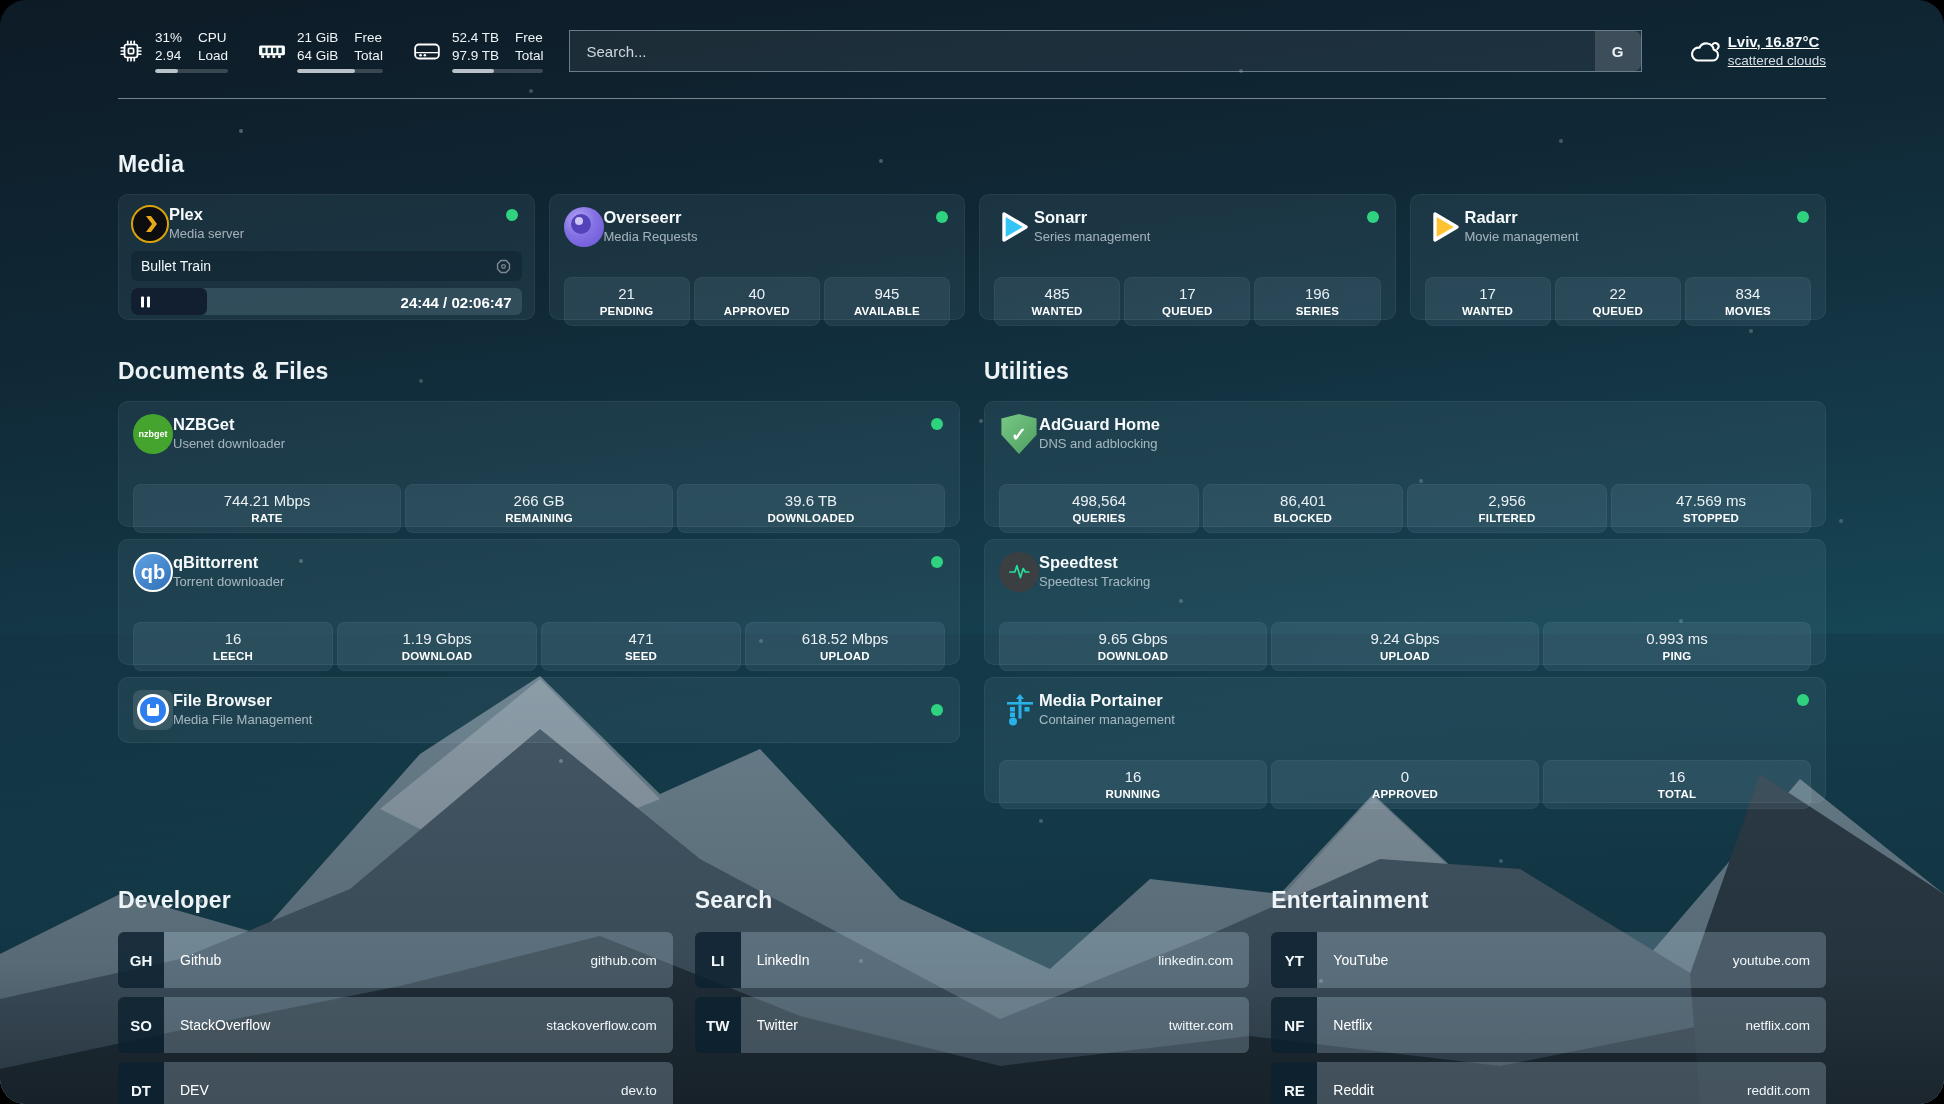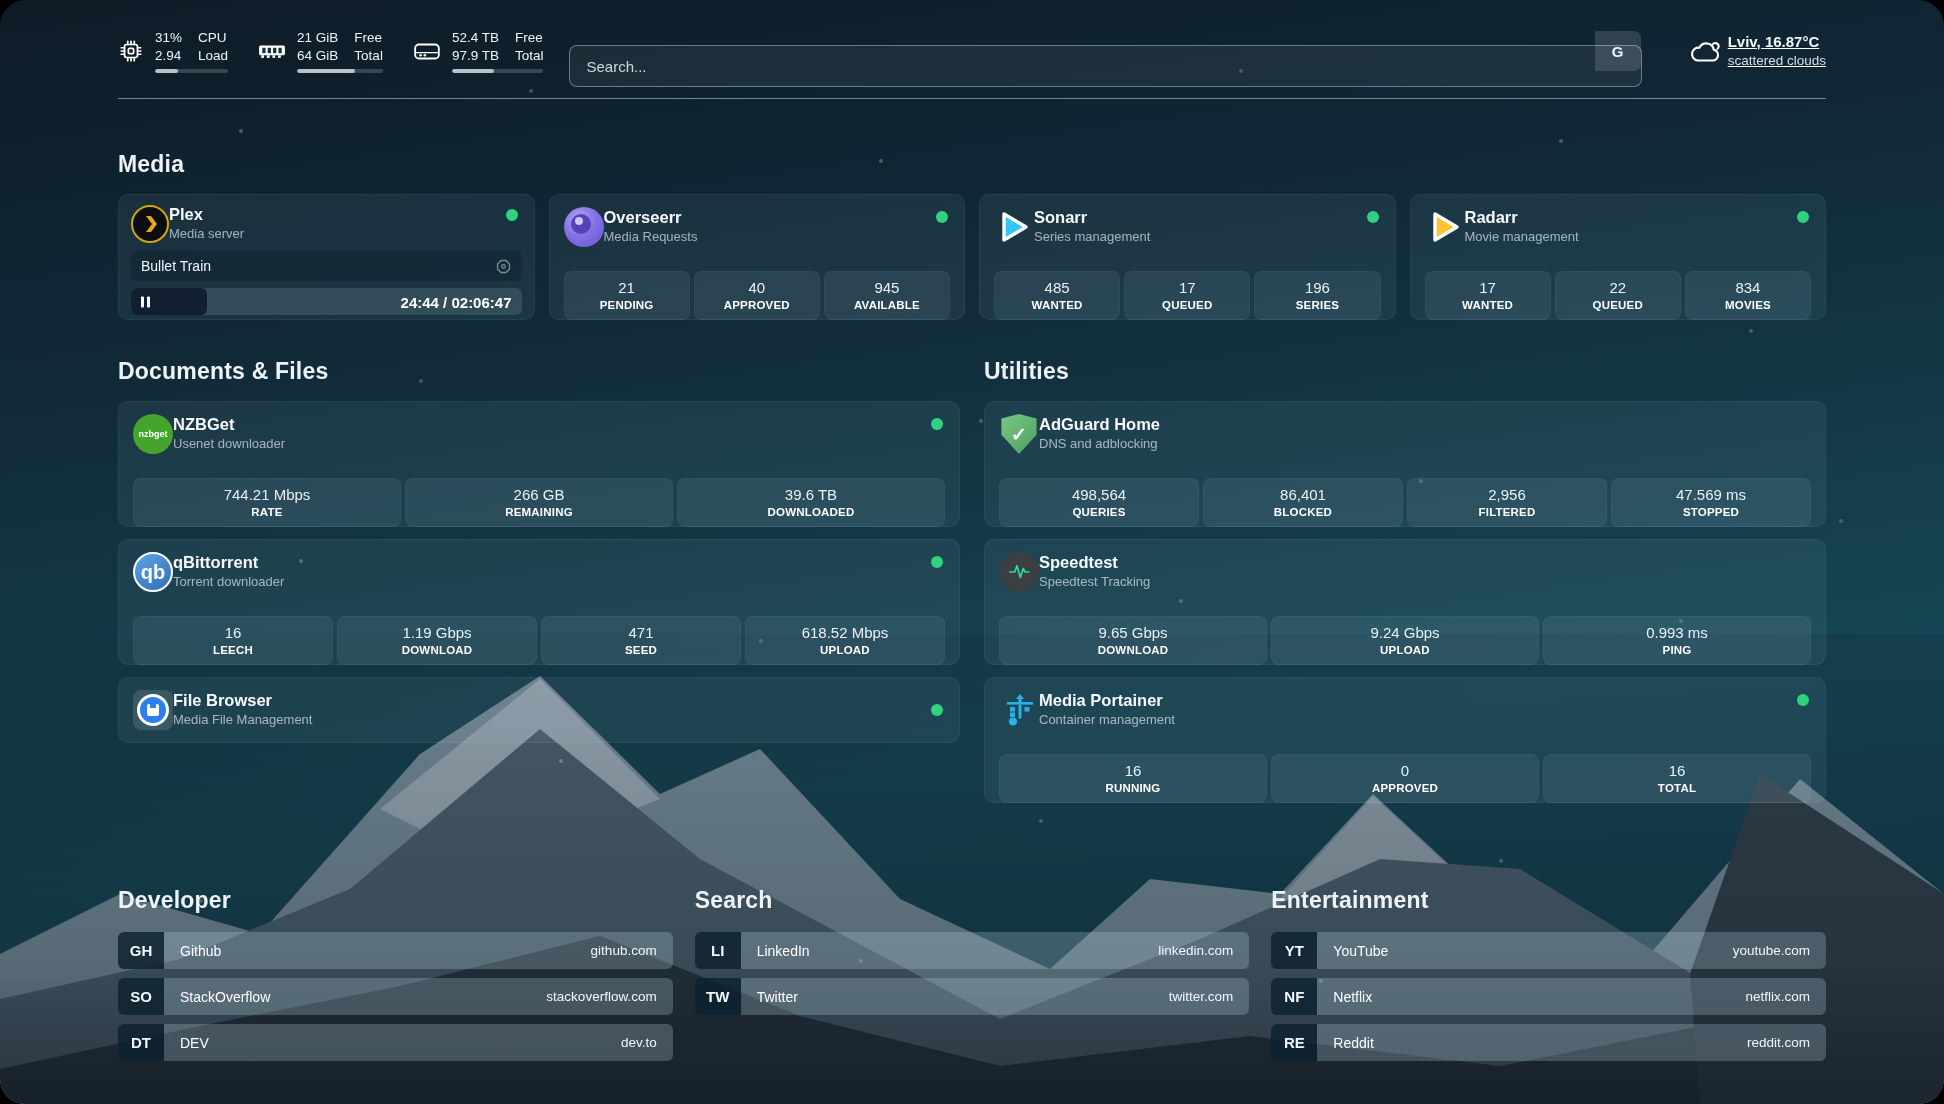--- a/index.html
+++ b/index.html
@@ -24,23 +24,23 @@
   .content{position:absolute;inset:0;padding:0 118px;box-sizing:border-box;color:#fff;}
   .topbar{display:flex;align-items:center;margin-top:26px;height:50px;}
   .metrics{display:flex;gap:30px;}
   .metric{display:flex;gap:11px;align-items:center;}
   .metric-body{display:flex;flex-direction:column;}
   .metric-rows{display:flex;gap:16px;}
   .mcol{display:flex;flex-direction:column;font-size:13.5px;line-height:1.3;color:#f0f5f8;}
   .mbar{margin-top:5px;height:4px;border-radius:2px;background:rgba(255,255,255,0.18);overflow:hidden;}
   .mbar-fill{height:100%;border-radius:2px;background:#b9c2c9;}
   .searchwrap{flex:1;position:relative;margin:0 46px 0 26px;height:42px;}
-  .searchwrap input{width:100%;height:100%;box-sizing:border-box;border-radius:8px;
+  .searchwrap input{width:100%;height:100%;box-sizing:border-box;border-radius:0;
     border:1px solid rgba(168,190,204,0.55);background:rgba(255,255,255,0.06);color:#eef4f7;
-    font-size:15px;padding:0 60px 0 16px;outline:none;font-family:"Liberation Sans",sans-serif;margin-top:15px;}
+    font-size:15px;padding:0 60px 0 16px;outline:none;font-family:"Liberation Sans",sans-serif;}
   .searchwrap input::placeholder{color:rgba(235,243,248,0.85);}
   .engine-btn{position:absolute;top:1px;right:1px;bottom:1px;width:46px;border-radius:0 7px 7px 0;
     background:rgba(255,255,255,0.14);display:flex;align-items:center;justify-content:center;
     font-size:15px;font-weight:700;color:#eef4f7;cursor:pointer;}
   .weather{display:flex;align-items:center;gap:4px;text-decoration:underline;}
   .weather-txt{display:flex;flex-direction:column;line-height:1.35;}
   .weather-main{font-size:15px;font-weight:600;color:#f4f8fa;}
   .weather-sub{font-size:13.5px;color:rgba(240,246,250,0.88);}
   .divider{margin-top:22px;border-top:1px solid rgba(226,236,242,0.5);}
   .section-h{font-size:23px;font-weight:600;color:#eef3f6;letter-spacing:.2px;}
@@ -48,21 +48,21 @@
   .media-grid{margin-top:16px;display:grid;grid-template-columns:repeat(4,1fr);gap:14px;}
   
   .card{position:relative;border-radius:10px;background:rgba(171,214,232,0.075);
     border:1px solid rgba(255,255,255,0.05);padding:12px 14px;box-sizing:border-box;cursor:pointer;}
   .card.h126{height:126px;}
   .card-head{display:flex;align-items:center;gap:0;}
   .logo{width:40px;height:40px;flex:0 0 40px;position:relative;}
   .app-title{font-size:16.5px;font-weight:600;color:#f6fafc;line-height:1.2;}
   .app-sub{font-size:13px;color:rgba(233,242,247,0.66);line-height:1.3;margin-top:1px;}
   .dot{position:absolute;top:16px;right:16px;width:12px;height:12px;border-radius:50%;}
-  .stats{display:flex;gap:4px;margin-top:24px;}
+  .stats{display:flex;gap:4px;margin-top:30px;}
   .stat{flex:1;border-radius:8px;background:rgba(173,216,234,0.09);border:1px solid rgba(255,255,255,0.04);
     text-align:center;padding:7px 4px 8px;}
   .stat-value{font-size:15px;color:#eaf1f5;}
   .stat-label{font-size:11.5px;font-weight:700;color:#fff;margin-top:3px;letter-spacing:.2px;}
   
   .plex-card{padding:10px 12px;}
   .nowplaying{margin-top:8px;height:30px;border-radius:6px;background:rgba(10,26,38,0.35);
     display:flex;align-items:center;padding:0 10px;font-size:14px;color:#f2f7fa;justify-content:space-between;}
   .plex-progress{margin-top:7px;height:27px;border-radius:6px;background:rgba(158,198,216,0.17);
     position:relative;overflow:hidden;}
@@ -71,21 +71,21 @@
   .plex-pause i{display:block;width:3px;height:11px;background:#fff;border-radius:1px;}
   .plex-time{position:absolute;right:10px;top:50%;transform:translateY(-50%);font-size:15px;font-weight:600;color:#fff;}
   
   .twocol{margin-top:38px;display:grid;grid-template-columns:1fr 1fr;gap:24px;}
   .colstack{display:flex;flex-direction:column;}
   .colstack .section-h{margin-bottom:16px;}
   .colstack .card{margin-bottom:12px;}
   
   .bookmarks{margin-top:72px;display:grid;grid-template-columns:1fr 1fr 1fr;gap:22px;}
   .bm-group .section-h{margin-bottom:18px;}
-  .bm-row{display:flex;height:37px;margin-bottom:9px;border-radius:6px;overflow:hidden;cursor:pointer;}
+  .bm-row{display:flex;height:56px;margin-bottom:9px;border-radius:6px;overflow:hidden;cursor:pointer;}
   .bm-abbr{width:46px;flex:0 0 46px;background:rgba(12,33,47,0.82);display:flex;align-items:center;
     justify-content:center;font-size:15px;font-weight:600;color:#f2f7fa;}
   .bm-body{flex:1;background:rgba(184,212,227,0.26);display:flex;align-items:center;
     justify-content:space-between;padding:0 16px;}
   .bm-name{font-size:14px;color:#fff;}
   .bm-url{font-size:13.5px;color:#f2f7fa;}
   
   .logo-plex{border-radius:50%;background:#0d0d10;border:2px solid #d9a40a;box-sizing:border-box;
     display:flex;align-items:center;justify-content:center;}
   .logo-overseerr{border-radius:50%;background:radial-gradient(circle at 36% 30%,#b3a2f5 0%,#8371e4 45%,#6a55d6 100%);overflow:hidden;}

